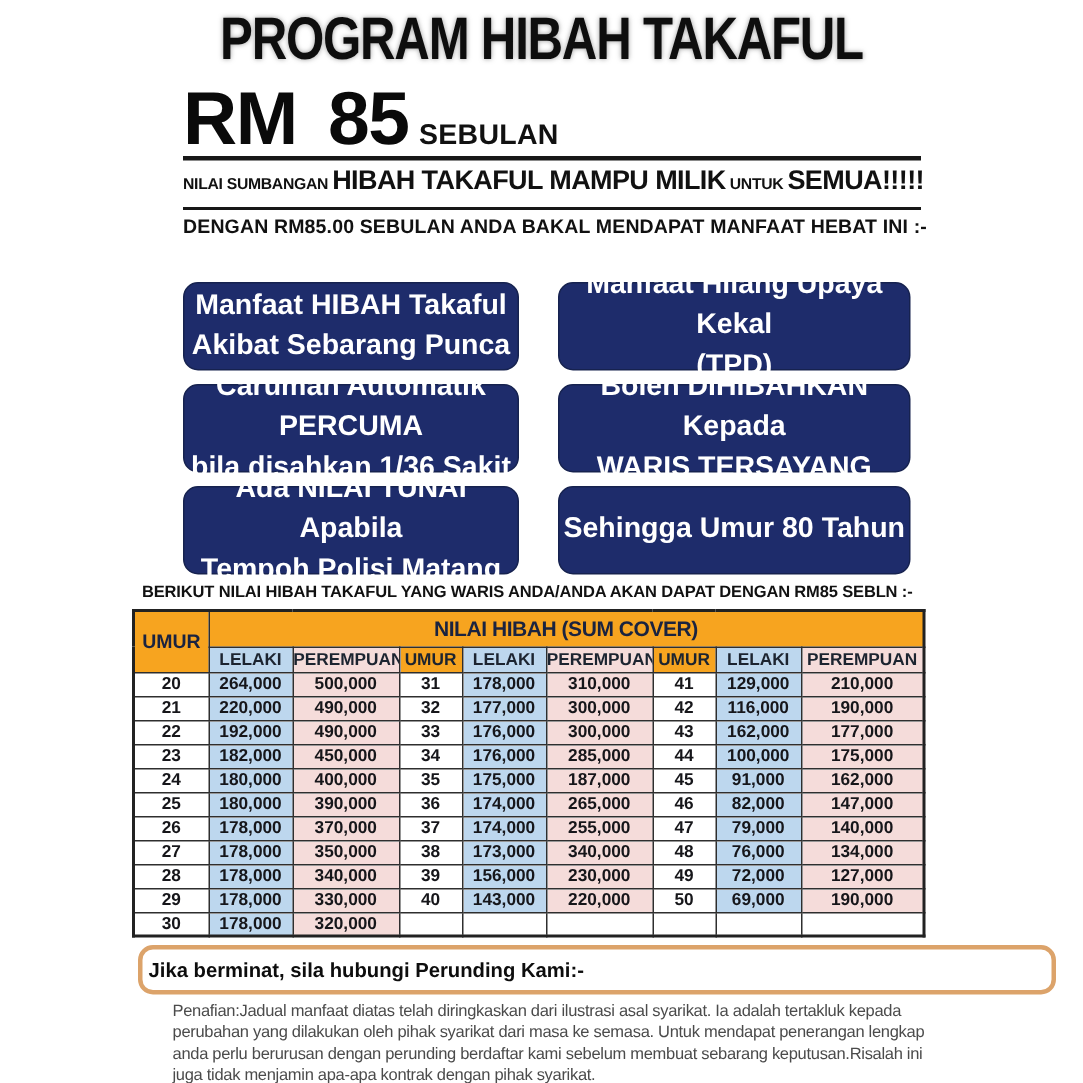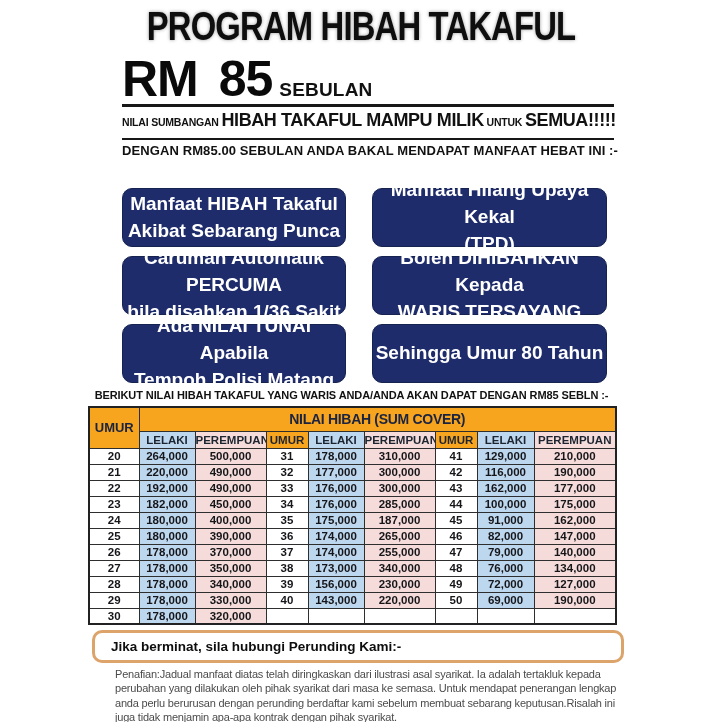--- a/index.html
+++ b/index.html
@@ -53,23 +53,23 @@
   tr.subhead th{height:17px;font-size:11.5px;color:#1c2430;}
   .sh-umur{background:var(--orange);}
   .sh-lelaki{background:var(--light_blue);}
   .sh-perempuan{background:var(--pink);}
   table.hibah tbody td{height:16px;font-size:11.5px;color:#16161a;}
   .c-umur{background:#fff;}
   .c-lelaki{background:var(--light_blue);}
   .c-perempuan{background:var(--pink);}
   .c-empty{background:#fff;}
 
-  .contact-box{position:absolute;left:92px;top:630px;width:532px;height:33px;
+  .contact-box{position:absolute;left:92px;top:630px;width:612px;height:33px;
     border:3px solid var(--tan_border);border-radius:10px;background:#fff;
-    display:flex;align-items:center;padding-left:16px;
+    display:flex;align-items:center;padding-left:4px;
     font-size:13.5px;font-weight:bold;color:#0d0d0d;}
 
   .disclaimer{position:absolute;left:115px;top:667px;width:516px;
     font-size:11px;line-height:1.3;letter-spacing:-0.2px;color:#4b4b4b;}
 </style>
 </head>
 <body>
 
 <div class="flyer">
 

